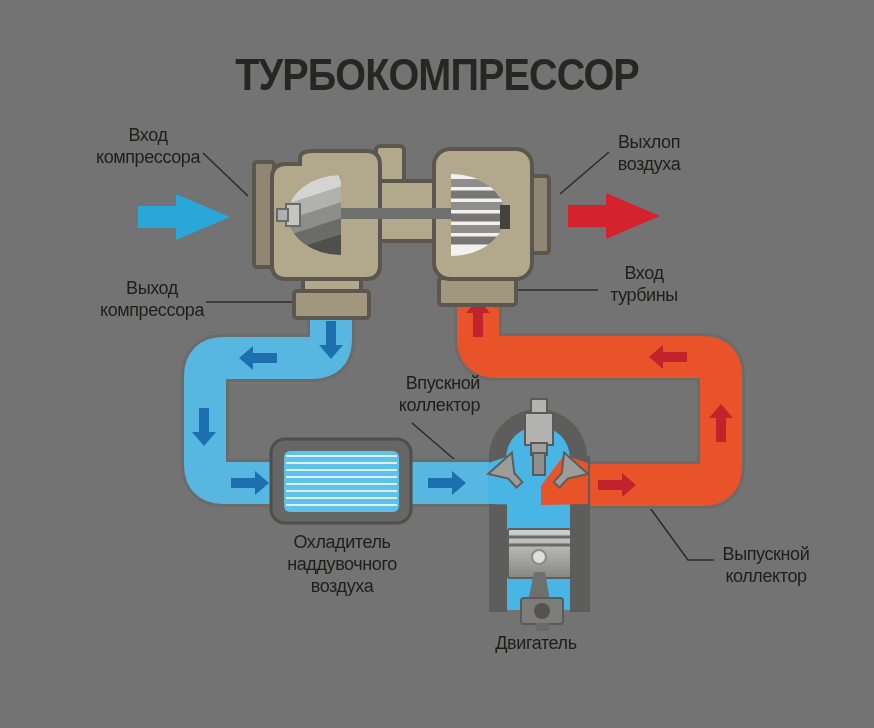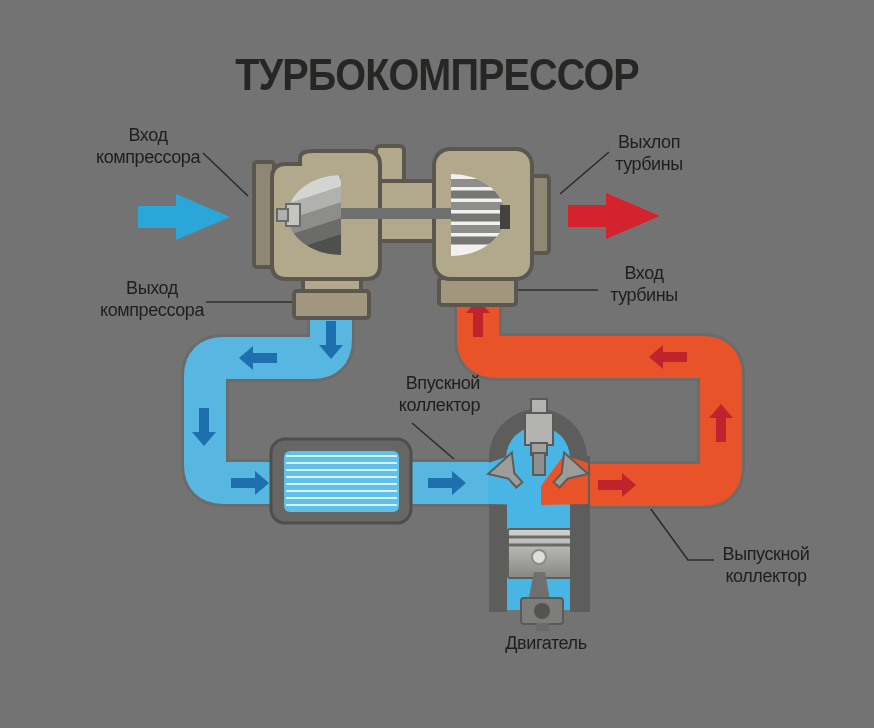--- a/index.html
+++ b/index.html
@@ -154,21 +154,24 @@
   <use href="#bigArrow" transform="translate(184,217)" fill="#2aa7d8"></use>
   <use href="#bigArrow" transform="translate(614,216)" fill="#d5232e"></use>
 </svg>
 
   <div class="title">ТУРБОКОМПРЕССОР</div>
   <div class="lbl" style="left:68px;top:124px;width:160px;">Вход
 компрессора</div>
   <div class="lbl" style="left:72px;top:277px;width:160px;">Выход
 компрессора</div>
   <div class="lbl" style="left:569px;top:131px;width:160px;">Выхлоп
-турбины</div>
+воздуха</div>
   <div class="lbl" style="left:564px;top:262px;width:160px;">Вход
 турбины</div>
   <div class="lbl" style="left:320px;top:372px;width:160px;text-align:right;">Впускной
 коллектор</div>
-  <div class="lbl" style="left:466px;top:632px;width:160px;">Двигатель</div>
+  <div class="lbl" style="left:252px;top:531px;width:180px;">Охладитель
+наддувочного
+воздуха</div>
+  <div class="lbl" style="left:456px;top:632px;width:160px;">Двигатель</div>
   <div class="lbl" style="left:686px;top:543px;width:160px;">Выпускной
 коллектор</div>
 </div>
 
 </body></html>

